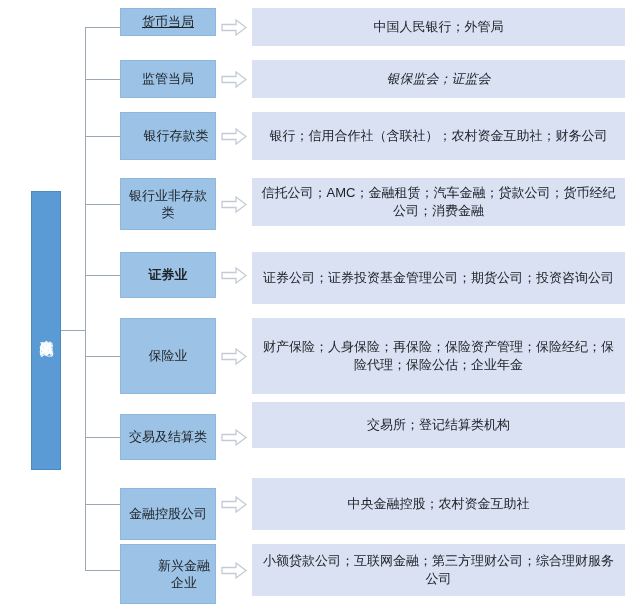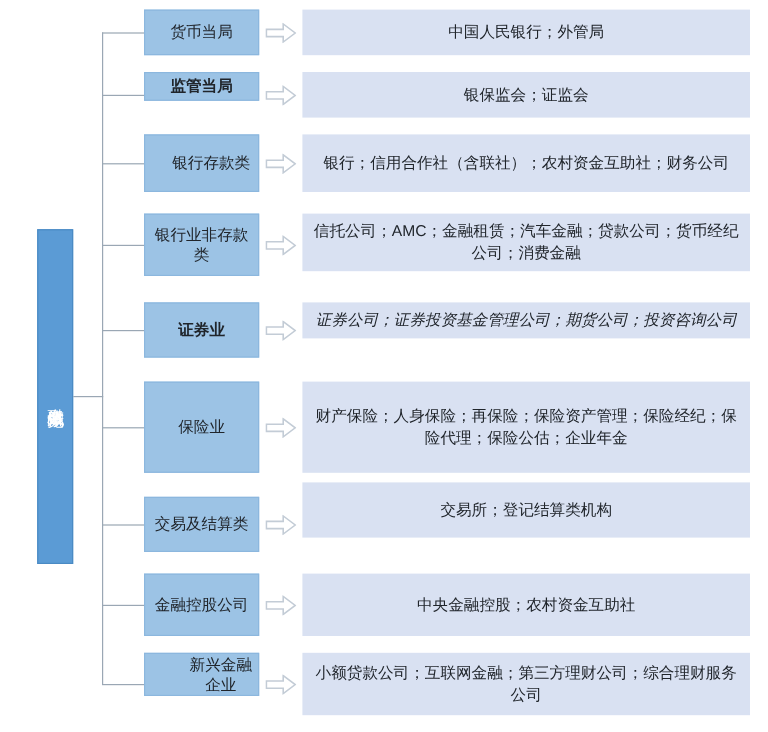--- a/index.html
+++ b/index.html
@@ -113,35 +113,35 @@
 <div id="diagram">
 
   <div class="root-node">金融体系概览</div>
 
   <div class="root-stub"></div>
 
   <div class="trunk" id="trunk" style="top: 27px; height: 543px;"></div>
 
   <div id="rows-layer">
       <div class="stub" style="left: 85px; width: 35px; top: 27px;"></div>
-      <div class="cat-box" style="top: 8px; height: 38px;">货币当局</div>
+      <div class="cat-box" style="top: 8px; height: 28px; text-decoration: underline;">货币当局</div>
       <div class="arrow" style="left: 221px; top: 19px;">
         <svg viewBox="0 0 26 17" xmlns="http://www.w3.org/2000/svg">
           <polygon points="1,5.5 15,5.5 15,1 25,8.5 15,16 15,11.5 1,11.5" fill="#ffffff" stroke="#c3ccd6" stroke-width="1.3" stroke-linejoin="miter"></polygon>
         </svg>
       </div>
       <div class="det-box" style="top: 8px; height: 38px;">中国人民银行；外管局</div>
       <div class="stub" style="left: 85px; width: 35px; top: 79px;"></div>
-      <div class="cat-box" style="top: 60px; height: 24px; font-weight: bold;">监管当局</div>
+      <div class="cat-box" style="top: 60px; height: 38px;">监管当局</div>
       <div class="arrow" style="left: 221px; top: 71px;">
         <svg viewBox="0 0 26 17" xmlns="http://www.w3.org/2000/svg">
           <polygon points="1,5.5 15,5.5 15,1 25,8.5 15,16 15,11.5 1,11.5" fill="#ffffff" stroke="#c3ccd6" stroke-width="1.3" stroke-linejoin="miter"></polygon>
         </svg>
       </div>
-      <div class="det-box" style="top: 60px; height: 38px;">银保监会；证监会</div>
+      <div class="det-box" style="top: 60px; height: 38px; font-style: italic;">银保监会；证监会</div>
       <div class="stub" style="left: 85px; width: 35px; top: 136px;"></div>
       <div class="cat-box" style="top: 112px; height: 48px; padding-left: 20px;">银行存款类</div>
       <div class="arrow" style="left: 221px; top: 128px;">
         <svg viewBox="0 0 26 17" xmlns="http://www.w3.org/2000/svg">
           <polygon points="1,5.5 15,5.5 15,1 25,8.5 15,16 15,11.5 1,11.5" fill="#ffffff" stroke="#c3ccd6" stroke-width="1.3" stroke-linejoin="miter"></polygon>
         </svg>
       </div>
       <div class="det-box" style="top: 112px; height: 48px;">银行；信用合作社（含联社）；农村资金互助社；财务公司</div>
       <div class="stub" style="left: 85px; width: 35px; top: 204px;"></div>
       <div class="cat-box" style="top: 178px; height: 52px;">银行业非存款类</div>
@@ -151,47 +151,47 @@
         </svg>
       </div>
       <div class="det-box" style="top: 178px; height: 48px;">信托公司；AMC；金融租赁；汽车金融；贷款公司；货币经纪公司；消费金融</div>
       <div class="stub" style="left: 85px; width: 35px; top: 275px;"></div>
       <div class="cat-box" style="top: 252px; height: 46px; font-weight: bold;">证券业</div>
       <div class="arrow" style="left: 221px; top: 267px;">
         <svg viewBox="0 0 26 17" xmlns="http://www.w3.org/2000/svg">
           <polygon points="1,5.5 15,5.5 15,1 25,8.5 15,16 15,11.5 1,11.5" fill="#ffffff" stroke="#c3ccd6" stroke-width="1.3" stroke-linejoin="miter"></polygon>
         </svg>
       </div>
-      <div class="det-box" style="top: 252px; height: 30px; font-style: italic;">证券公司；证券投资基金管理公司；期货公司；投资咨询公司</div>
+      <div class="det-box" style="top: 252px; height: 52px;">证券公司；证券投资基金管理公司；期货公司；投资咨询公司</div>
       <div class="stub" style="left: 85px; width: 35px; top: 356px;"></div>
       <div class="cat-box" style="top: 318px; height: 76px;">保险业</div>
       <div class="arrow" style="left: 221px; top: 348px;">
         <svg viewBox="0 0 26 17" xmlns="http://www.w3.org/2000/svg">
           <polygon points="1,5.5 15,5.5 15,1 25,8.5 15,16 15,11.5 1,11.5" fill="#ffffff" stroke="#c3ccd6" stroke-width="1.3" stroke-linejoin="miter"></polygon>
         </svg>
       </div>
       <div class="det-box" style="top: 318px; height: 76px;">财产保险；人身保险；再保险；保险资产管理；保险经纪；保险代理；保险公估；企业年金</div>
       <div class="stub" style="left: 85px; width: 35px; top: 437px;"></div>
       <div class="cat-box" style="top: 414px; height: 46px;">交易及结算类</div>
       <div class="arrow" style="left: 221px; top: 429px;">
         <svg viewBox="0 0 26 17" xmlns="http://www.w3.org/2000/svg">
           <polygon points="1,5.5 15,5.5 15,1 25,8.5 15,16 15,11.5 1,11.5" fill="#ffffff" stroke="#c3ccd6" stroke-width="1.3" stroke-linejoin="miter"></polygon>
         </svg>
       </div>
       <div class="det-box" style="top: 402px; height: 46px;">交易所；登记结算类机构</div>
       <div class="stub" style="left: 85px; width: 35px; top: 504px;"></div>
-      <div class="cat-box" style="top: 478px; height: 52px;">金融控股公司</div>
+      <div class="cat-box" style="top: 488px; height: 52px;">金融控股公司</div>
       <div class="arrow" style="left: 221px; top: 496px;">
         <svg viewBox="0 0 26 17" xmlns="http://www.w3.org/2000/svg">
           <polygon points="1,5.5 15,5.5 15,1 25,8.5 15,16 15,11.5 1,11.5" fill="#ffffff" stroke="#c3ccd6" stroke-width="1.3" stroke-linejoin="miter"></polygon>
         </svg>
       </div>
       <div class="det-box" style="top: 478px; height: 52px;">中央金融控股；农村资金互助社</div>
       <div class="stub" style="left: 85px; width: 35px; top: 570px;"></div>
-      <div class="cat-box" style="top: 544px; height: 36px; padding-left: 36px;">新兴金融企业</div>
+      <div class="cat-box" style="top: 544px; height: 60px; padding-left: 36px;">新兴金融企业</div>
       <div class="arrow" style="left: 221px; top: 562px;">
         <svg viewBox="0 0 26 17" xmlns="http://www.w3.org/2000/svg">
           <polygon points="1,5.5 15,5.5 15,1 25,8.5 15,16 15,11.5 1,11.5" fill="#ffffff" stroke="#c3ccd6" stroke-width="1.3" stroke-linejoin="miter"></polygon>
         </svg>
       </div>
       <div class="det-box" style="top: 544px; height: 52px;">小额贷款公司；互联网金融；第三方理财公司；综合理财服务公司</div>
     </div>
 
 </div>
 

